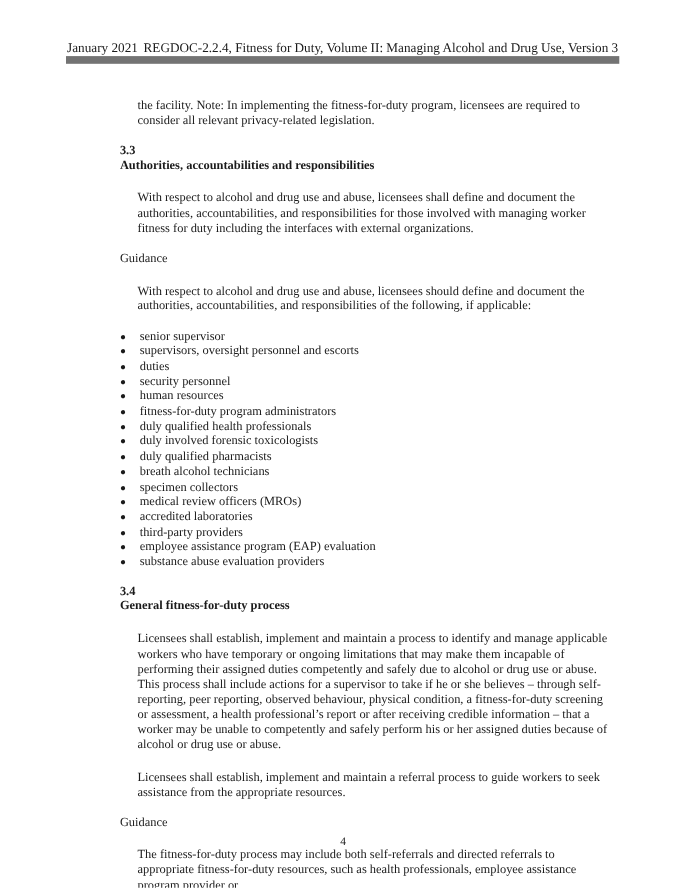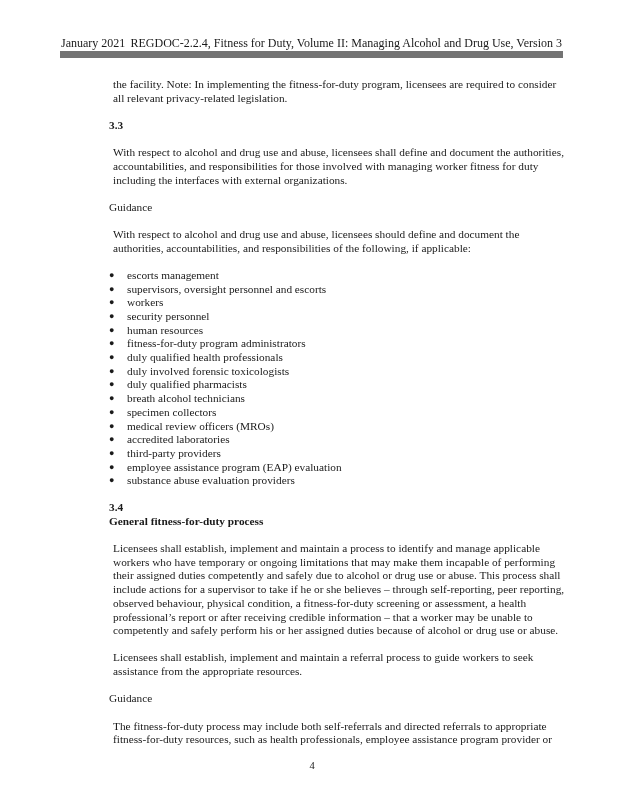--- a/index.html
+++ b/index.html
@@ -37,21 +37,21 @@
     }
     .content {
       position: absolute;
       left: 109px;
       top: 74px;
       width: 460px;
       font-size: 11.3px;
       line-height: 13.7px;
     }
     p {
-      margin: 4px;
+      margin: 16px;
     }
     .gap-after { margin-bottom: 13.5px; }
     .section-heading {
       font-weight: bold;
       margin: 0 0 13.5px 0;
       display: flex;
       flex-direction: column;
     }
     .section-heading .num {
       width: 38px;
@@ -92,30 +92,31 @@
 <div class="header">
   <span class="date">January 2021</span>
   <span class="doc-title">REGDOC-2.2.4, Fitness for Duty, Volume II: Managing Alcohol and Drug Use, Version 3</span>
 </div>
 
 <div class="content">
   <p class="gap-after">the facility. Note: In implementing the fitness-for-duty program, licensees are required to consider all relevant privacy-related legislation.</p>
 
   <div class="section-heading">
     <span class="num">3.3</span>
+    <span>Authorities, accountabilities and responsibilities</span>
   </div>
   <p class="gap-after">With respect to alcohol and drug use and abuse, licensees shall define and document the authorities, accountabilities, and responsibilities for those involved with managing worker fitness for duty including the interfaces with external organizations.</p>
 
   <div class="guidance-heading">Guidance</div>
   <p class="gap-after">With respect to alcohol and drug use and abuse, licensees should define and document the authorities, accountabilities, and responsibilities of the following, if applicable:</p>
 
   <ul class="bullets">
-    <li><span class="bullet">●</span><span>escorts management</span></li>
+    <li><span class="bullet">●</span><span>senior supervisor</span></li>
     <li><span class="bullet">●</span><span>supervisors, oversight personnel and escorts</span></li>
-    <li><span class="bullet">●</span><span>workers</span></li>
+    <li><span class="bullet">●</span><span>duties</span></li>
     <li><span class="bullet">●</span><span>security personnel</span></li>
     <li><span class="bullet">●</span><span>human resources</span></li>
     <li><span class="bullet">●</span><span>fitness-for-duty program administrators</span></li>
     <li><span class="bullet">●</span><span>duly qualified health professionals</span></li>
     <li><span class="bullet">●</span><span>duly involved forensic toxicologists</span></li>
     <li><span class="bullet">●</span><span>duly qualified pharmacists</span></li>
     <li><span class="bullet">●</span><span>breath alcohol technicians</span></li>
     <li><span class="bullet">●</span><span>specimen collectors</span></li>
     <li><span class="bullet">●</span><span>medical review officers (MROs)</span></li>
     <li><span class="bullet">●</span><span>accredited laboratories</span></li>

